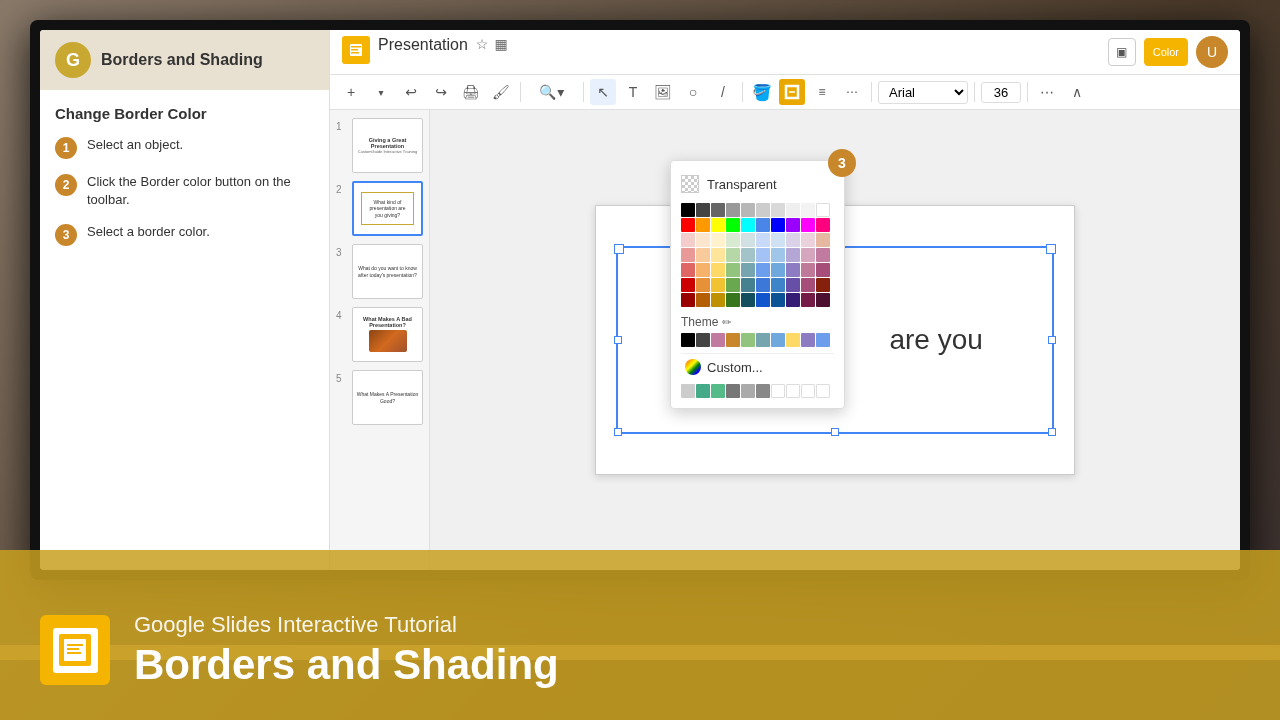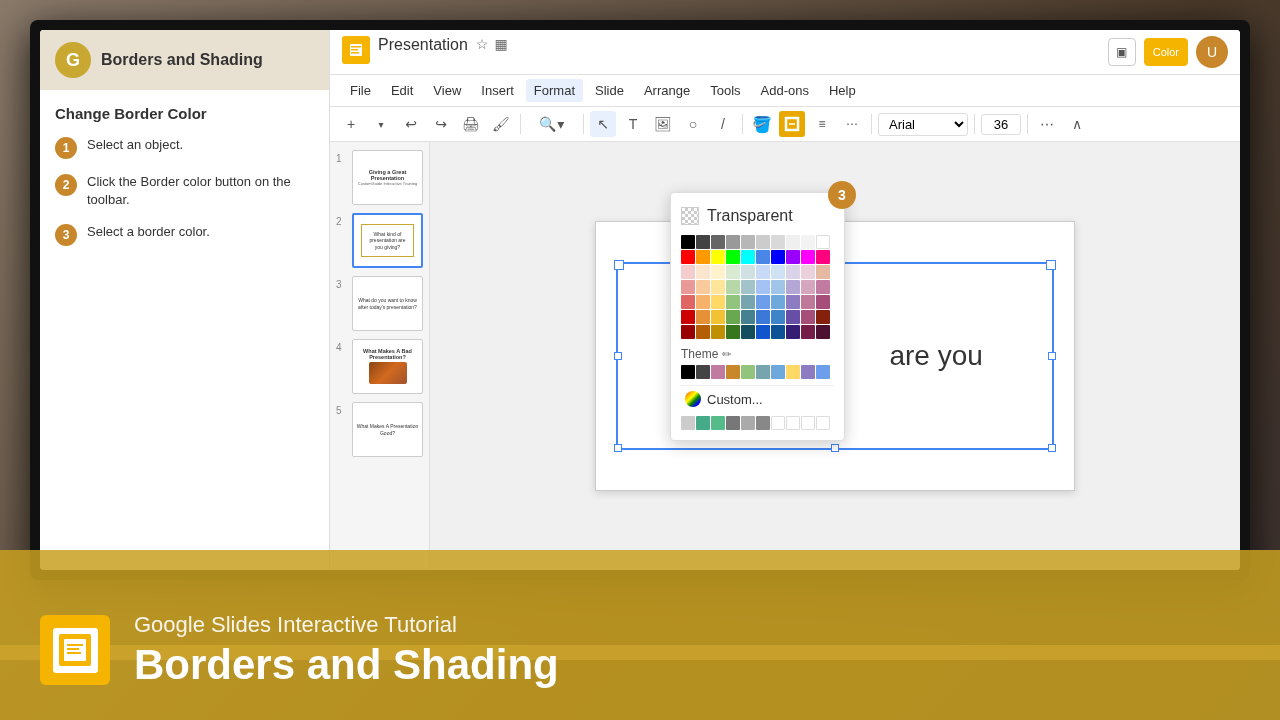--- a/index.html
+++ b/index.html
@@ -438,21 +438,21 @@
       width: 18px;
       height: 18px;
       border: 1px solid #ccc;
       background: linear-gradient(45deg, #ccc 25%, transparent 25%, transparent 75%, #ccc 75%), 
                   linear-gradient(45deg, #ccc 25%, white 25%, white 75%, #ccc 75%);
       background-size: 6px 6px;
       background-position: 0 0, 3px 3px;
     }
 
     .transparent-label {
-      font-size: 16px;
+      font-size: 13px;
       color: #333;
     }
 
     .color-grid {
       display: flex;
       flex-direction: column;
       gap: 1px;
       margin-bottom: 8px;
     }
 
@@ -652,32 +652,20 @@
           <span>▦</span>
         </div>
         <div class="spacer"></div>
         <div class="title-right">
           <div class="icon-btn">▣</div>
           <div class="icon-btn" style="background:#F4B400; border-color:#F4B400; color:white; padding: 0 8px; width:auto; font-size:11px;">Color</div>
           <div class="avatar">U</div>
         </div>
       </div>
 
-      <div class="menu-bar">
-        <span class="menu-item">File</span>
-        <span class="menu-item">Edit</span>
-        <span class="menu-item">View</span>
-        <span class="menu-item">Insert</span>
-        <span class="menu-item active">Format</span>
-        <span class="menu-item">Slide</span>
-        <span class="menu-item">Arrange</span>
-        <span class="menu-item">Tools</span>
-        <span class="menu-item">Add-ons</span>
-        <span class="menu-item">Help</span>
-      </div>
 
       <div class="toolbar">
         <button class="toolbar-btn">+</button>
         <button class="toolbar-btn" style="font-size:10px;">▾</button>
         <button class="toolbar-btn">↩</button>
         <button class="toolbar-btn">↪</button>
         <button class="toolbar-btn">🖨</button>
         <button class="toolbar-btn">🖌</button>
         <div class="toolbar-separator"></div>
         <button class="toolbar-btn" style="width:50px;">🔍▾</button>

